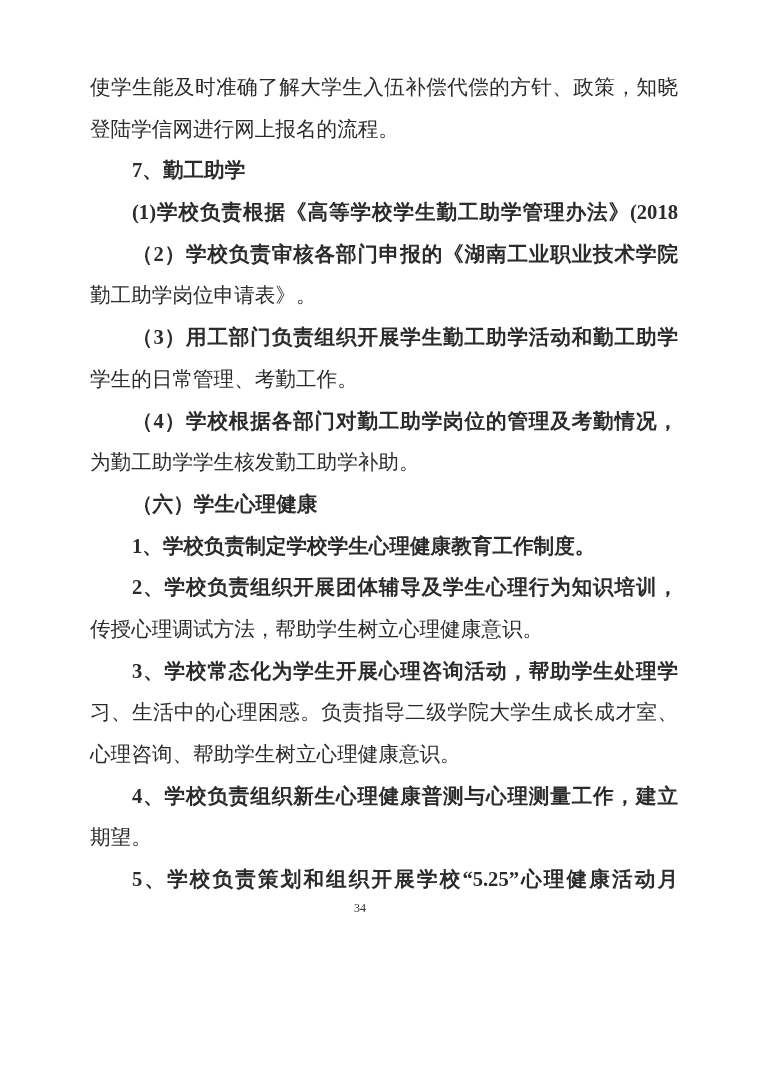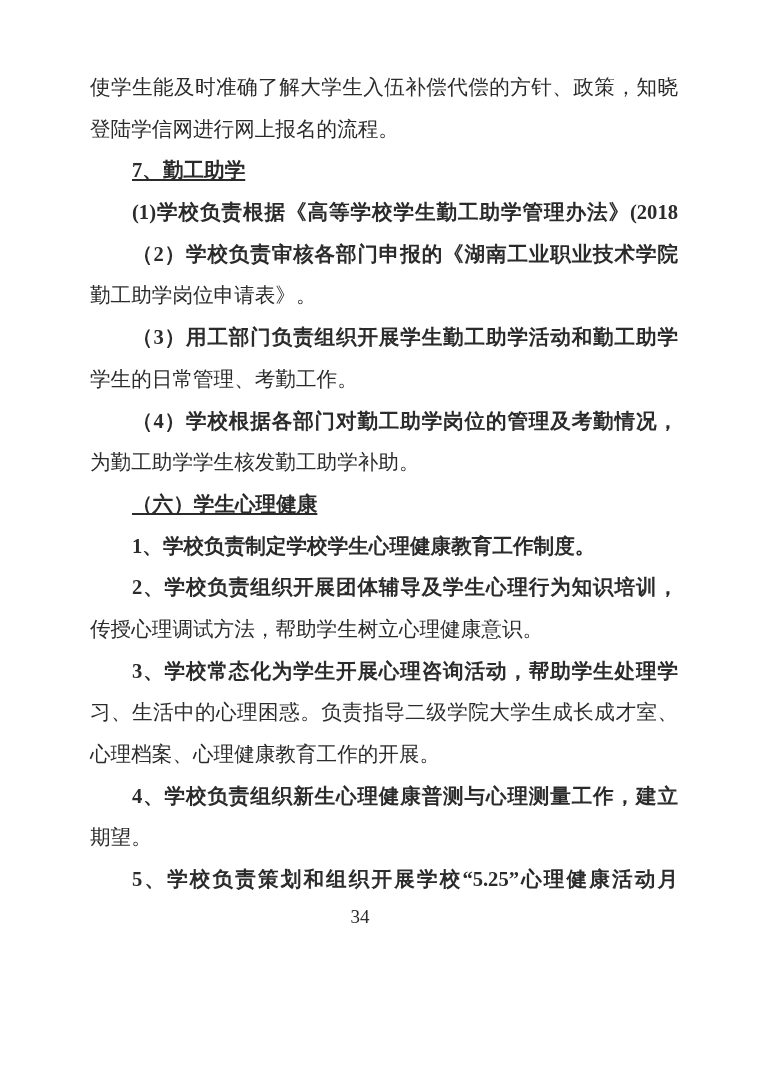--- a/index.html
+++ b/index.html
@@ -34,27 +34,25 @@
   .justify {
     text-align: justify;
     text-align-last: justify;
   }
   .indent {
     text-indent: 42px;
     font-weight: bold;
   }
   .bold {
     font-weight: bold;
-    text-decoration: underline;
   }
   .footer {
     width: 720px;
-    margin-top: 5px;
     text-align: center;
-    font-size: 19px;
+    font-size: 12px;
     color: #2b2b2b;
   }
 </style>
 </head>
 <body>
 
 <div class="page">
   <div class="content">
     <div class="line justify">使学生能及时准确了解大学生入伍补偿代偿的方针、政策，知晓</div>
     <div class="line">登陆学信网进行网上报名的流程。</div>
@@ -65,19 +63,19 @@
     <div class="line indent justify">（3）用工部门负责组织开展学生勤工助学活动和勤工助学</div>
     <div class="line">学生的日常管理、考勤工作。</div>
     <div class="line indent justify">（4）学校根据各部门对勤工助学岗位的管理及考勤情况，</div>
     <div class="line">为勤工助学学生核发勤工助学补助。</div>
     <div class="line indent bold">（六）学生心理健康</div>
     <div class="line indent">1、学校负责制定学校学生心理健康教育工作制度。</div>
     <div class="line indent justify">2、学校负责组织开展团体辅导及学生心理行为知识培训，</div>
     <div class="line">传授心理调试方法，帮助学生树立心理健康意识。</div>
     <div class="line indent justify">3、学校常态化为学生开展心理咨询活动，帮助学生处理学</div>
     <div class="line justify">习、生活中的心理困惑。负责指导二级学院大学生成长成才室、</div>
-    <div class="line">心理档案、心理健康教育工作的开展。</div>
+    <div class="line">心理咨询、帮助学生树立心理健康意识。</div>
     <div class="line indent justify">4、学校负责组织新生心理健康普测与心理测量工作，建立</div>
     <div class="line">期望。</div>
     <div class="line indent justify">5、学校负责策划和组织开展学校“5.25”心理健康活动月</div>
   </div>
   <div class="footer">34</div>
 </div>
 
 </body></html>

